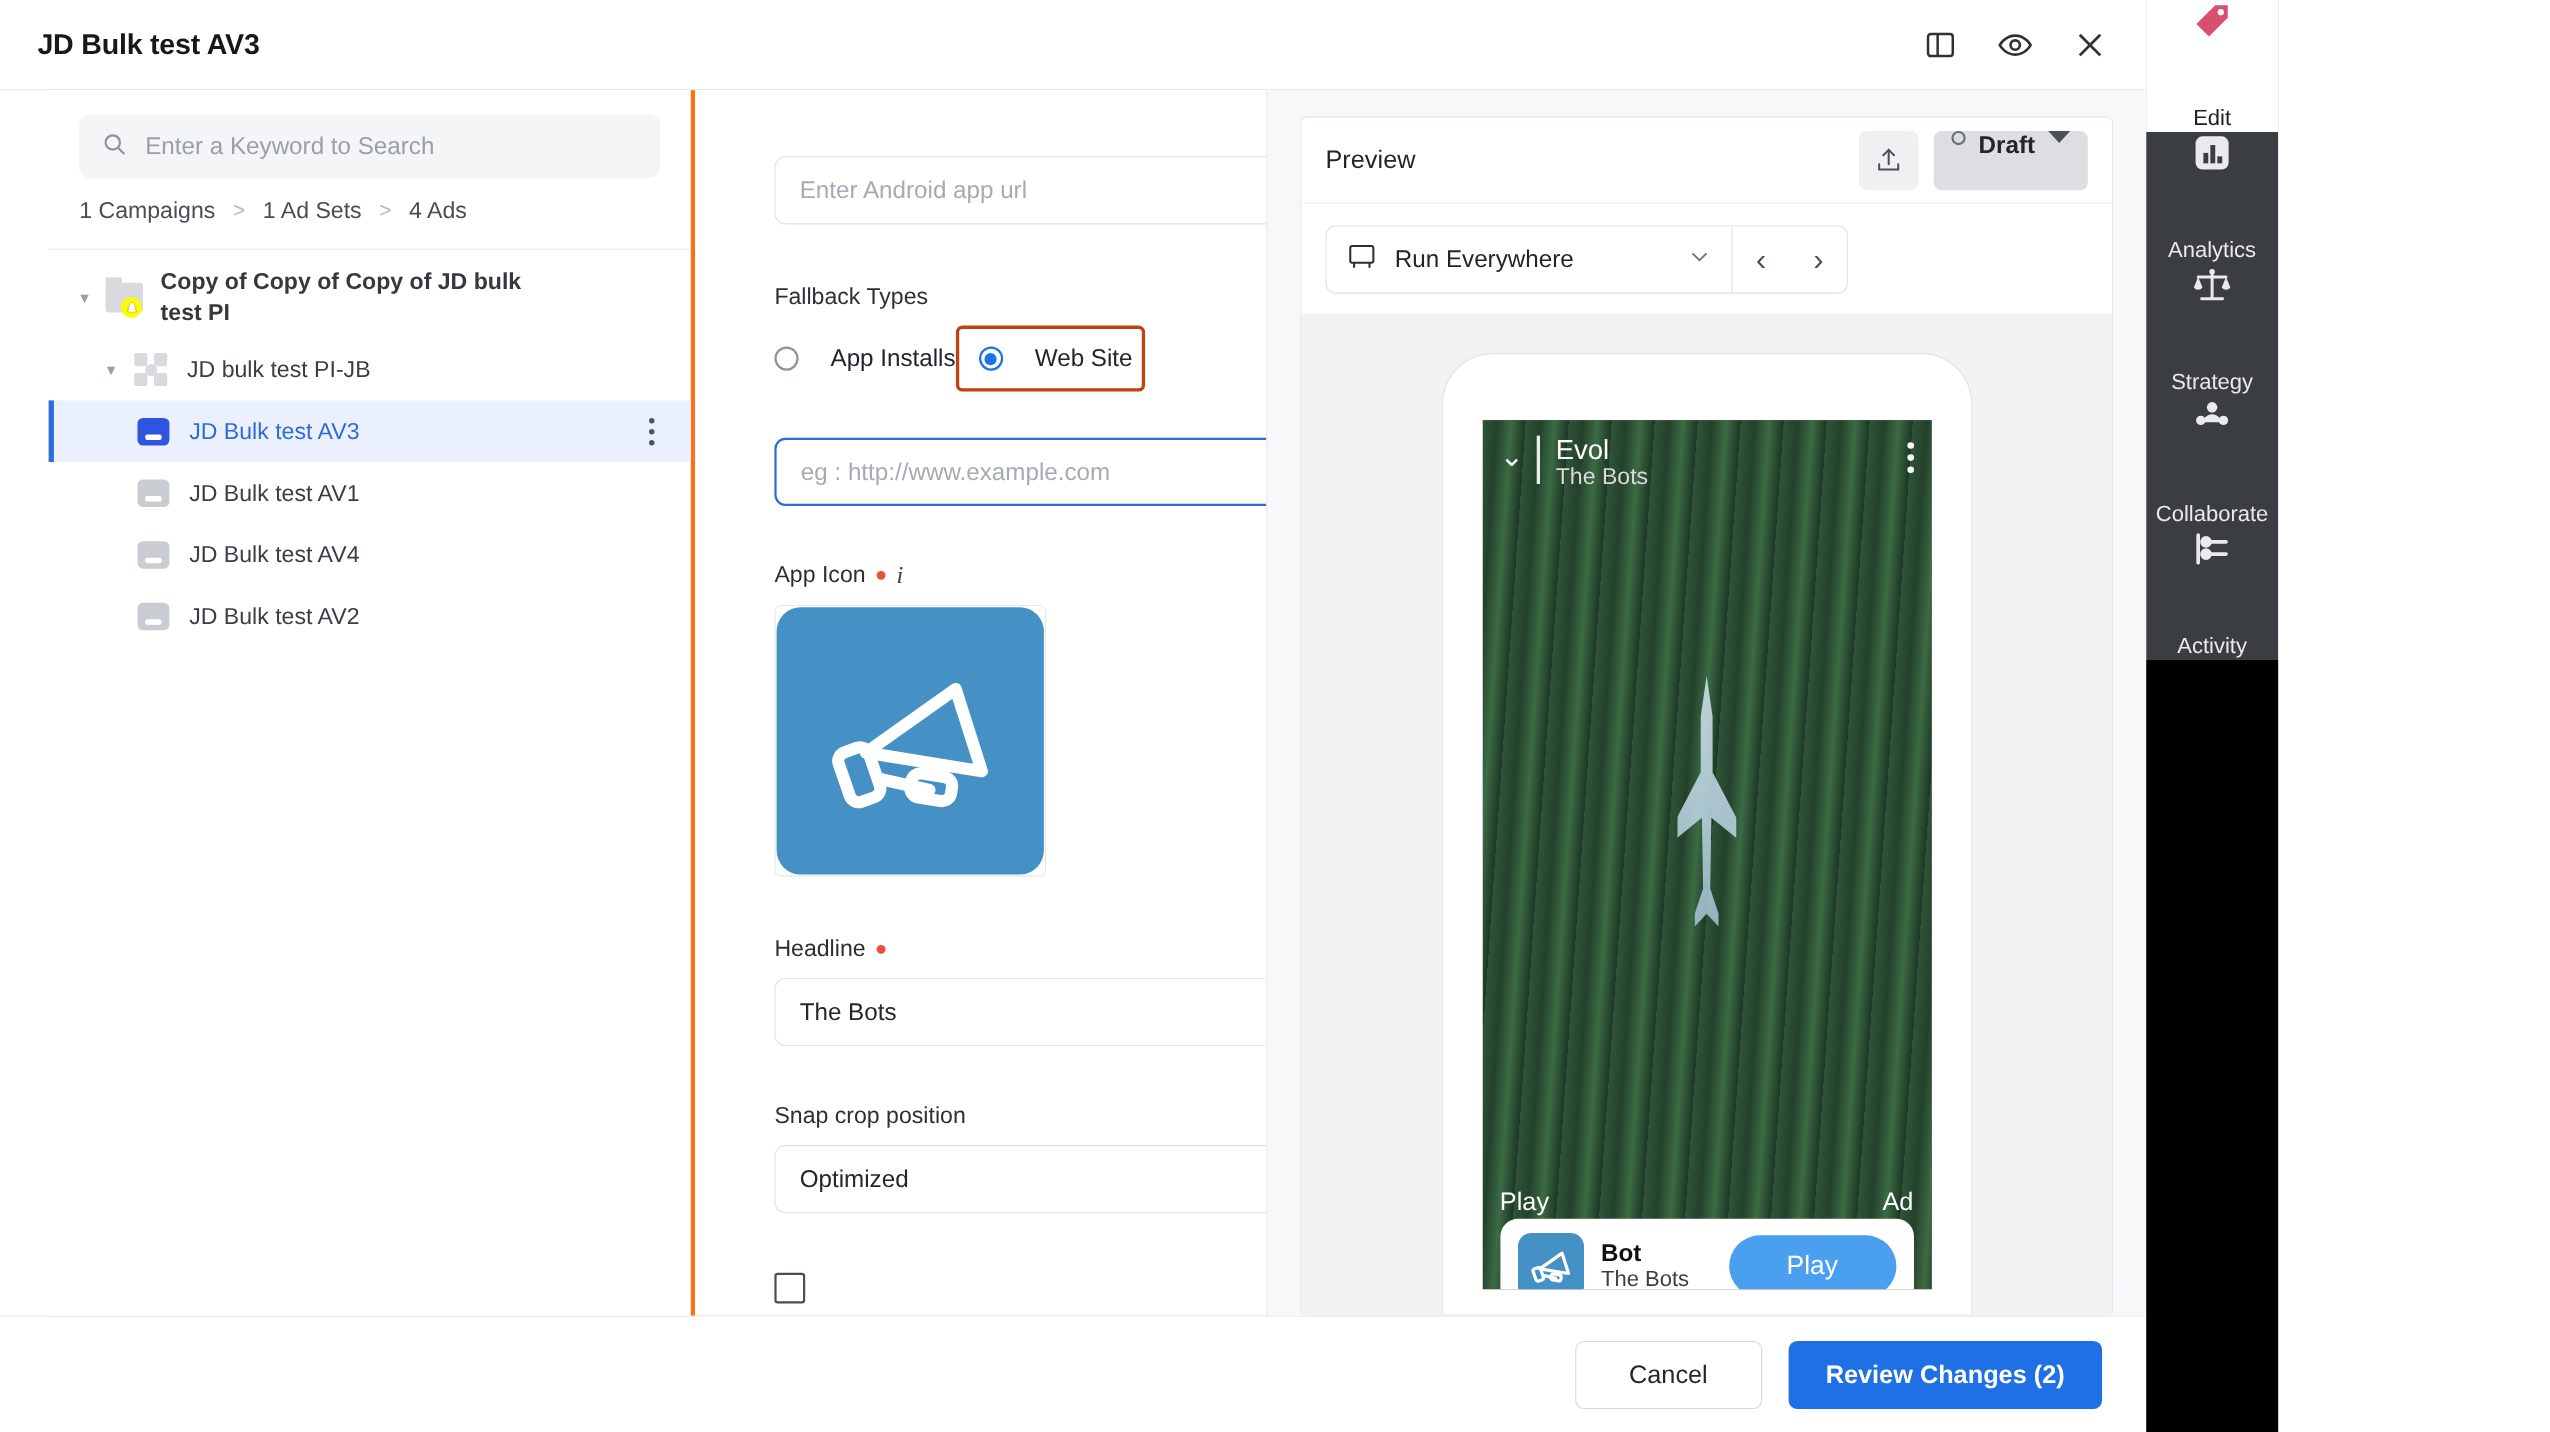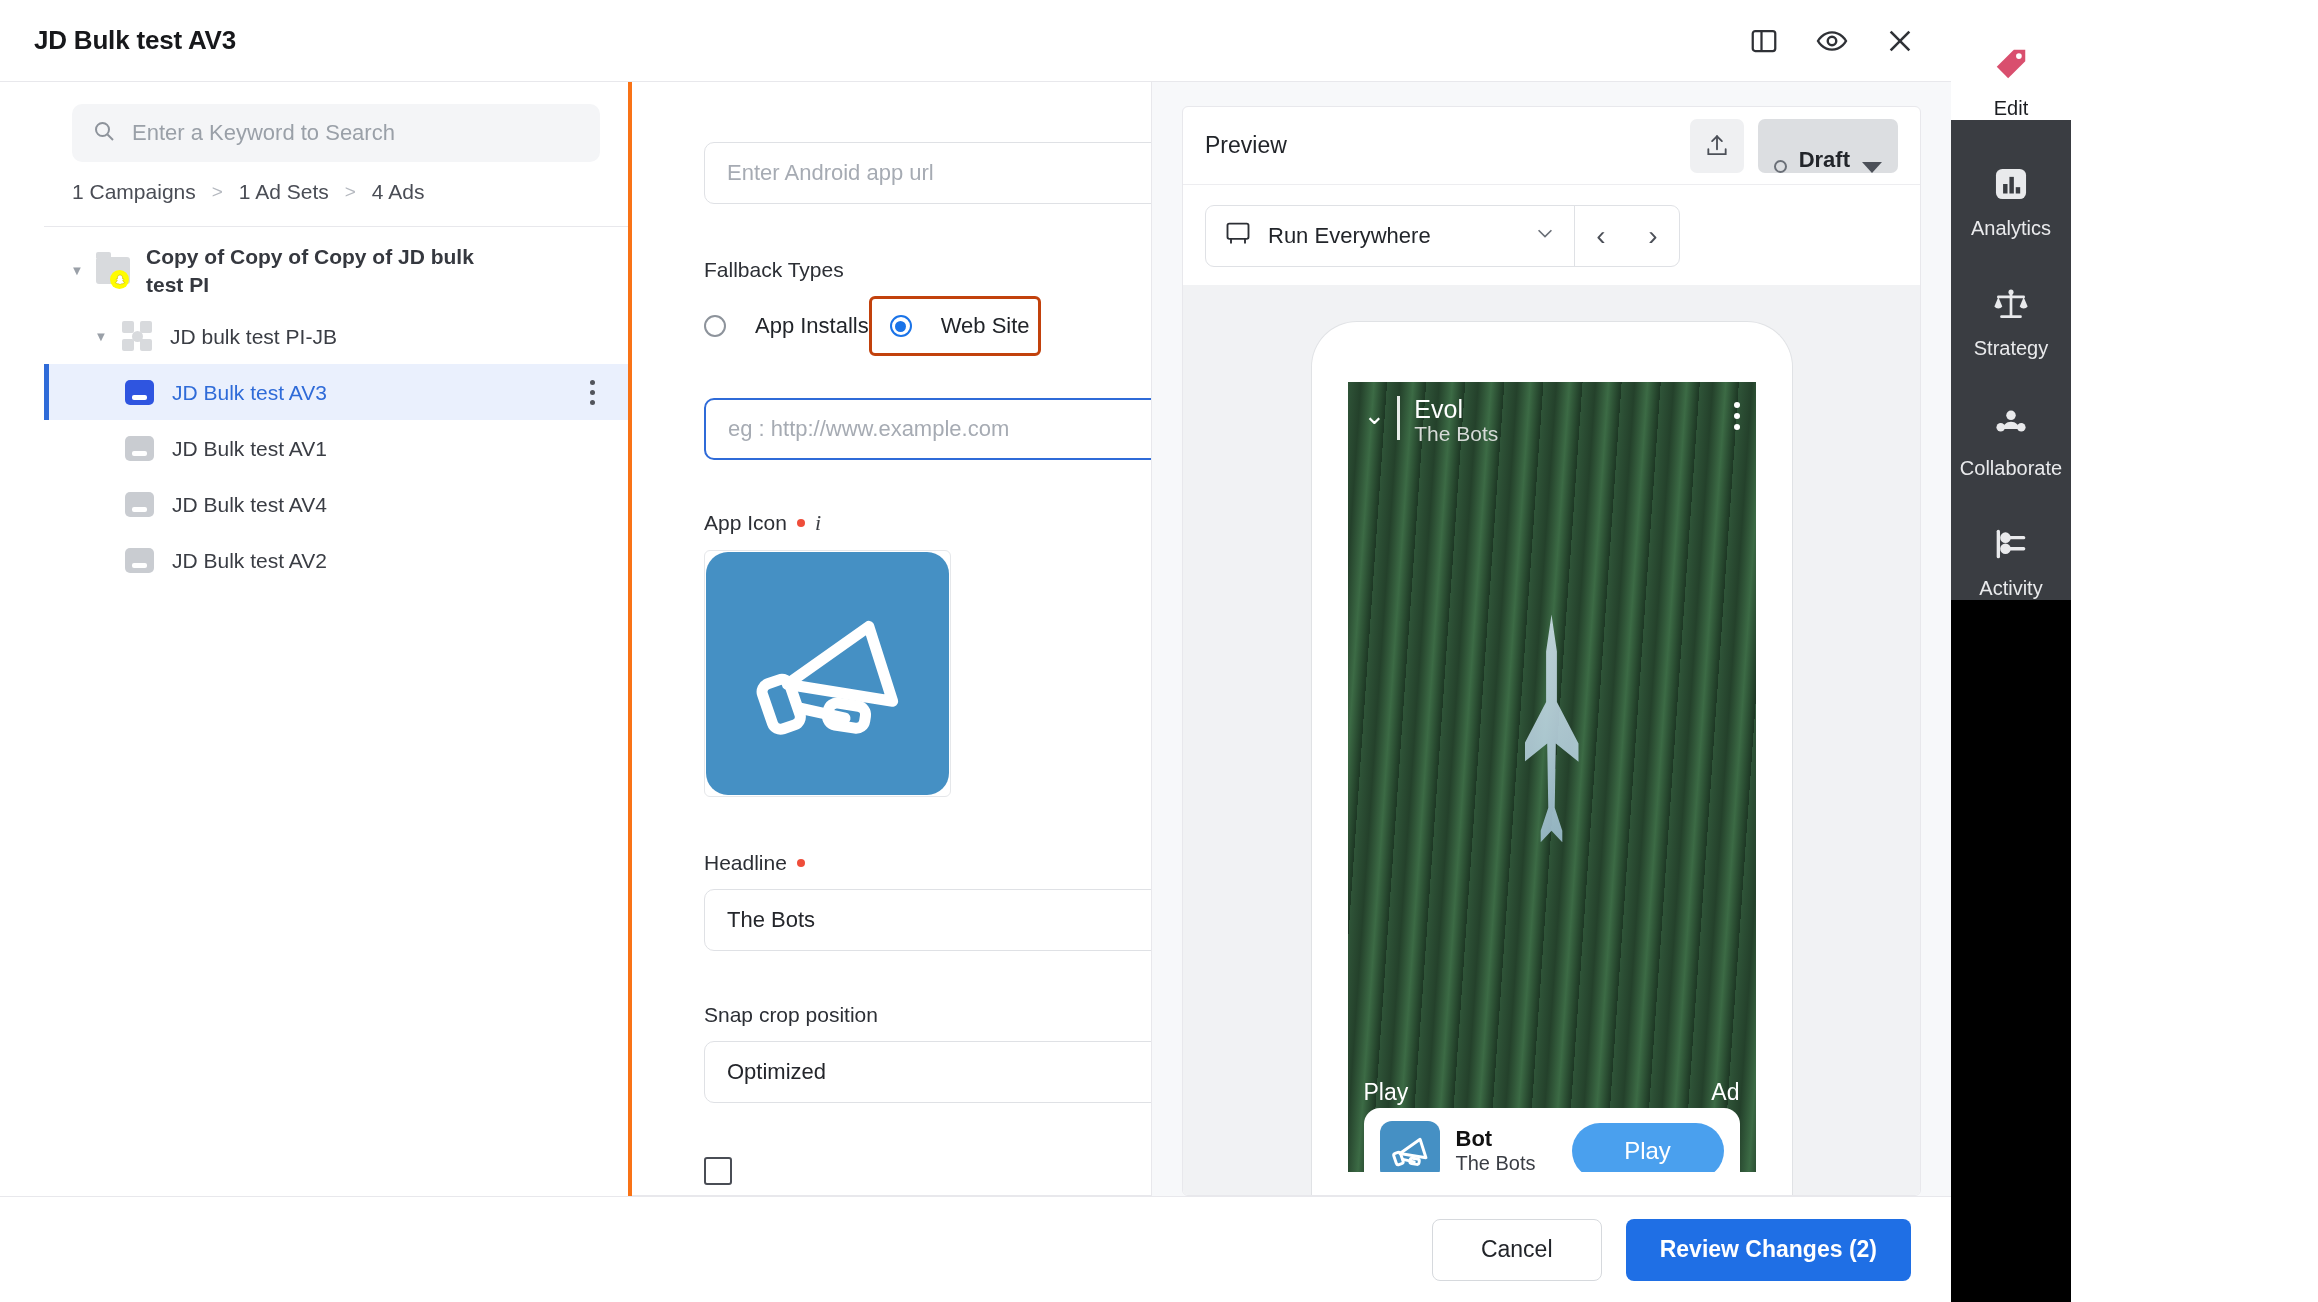--- a/index.html
+++ b/index.html
@@ -123,21 +123,21 @@
   .mid-bottom-border { position:absolute; left:0; right:0; bottom:0; height:1px; background:#e8e8ec; }
 
   
   .preview-panel { width: 800px; flex:0 0 800px; background:#f7f8fa; border-left:1px solid #e8e8ec; padding: 24px 30px 0 30px; }
   .pv-card { background:#fff; border:1px solid #e8e8ec; border-radius:6px; height: 1090px; display:flex; flex-direction:column; overflow:hidden;}
   .pv-head { height:78px; flex:0 0 78px; display:flex; align-items:center; padding: 0 22px; border-bottom:1px solid #ededf0; gap:14px;}
   .pv-title { font-size:23px; color:#22252a; }
   .pv-head-right { margin-left:auto; display:flex; align-items:center; gap:14px; }
   .pv-upload-btn { width:54px; height:54px; border-radius:7px; background:#eff0f2; display:flex; align-items:center; justify-content:center; cursor:pointer;}
   .pv-draft-btn {
-    height:54px; background:#dcdee1; border-radius:7px; display:flex; align-items:flex-end; gap:12px;
+    height:54px; background:#dcdee1; border-radius:7px; display:flex; align-items:flex-start; gap:12px;
     padding: 0 16px 0 16px; font-size:22px; font-weight:bold; color:#22252a; cursor:pointer;
   }
   .draft-circle { width:13px; height:13px; border-radius:50%; border:2px solid #6b7078; }
   .tri-down { width:0;height:0;border-left:10px solid transparent;border-right:10px solid transparent;border-top:11px solid #4c5058;}
 
   .pv-controls { padding: 20px 22px 18px 22px; display:flex; }
   .pv-select-grp { display:flex; align-items:stretch; border:1px solid #dfe1e5; border-radius:9px; overflow:hidden; height:62px; background:#fff; }
   .pv-select { display:flex; align-items:center; gap:16px; padding: 0 18px; width: 368px; font-size:22px; color:#22252a; cursor:pointer;}
   .pv-select .chev { margin-left:auto; color:#6b7078; }
   .pv-nav { display:flex; align-items:center; border-left:1px solid #dfe1e5; }
@@ -192,21 +192,21 @@
     width: 170px; height:62px; border:1px solid #d6d9dd; border-radius:8px; background:#fff;
     font-size:23px; color:#22252a; display:flex; align-items:center; justify-content:center; cursor:pointer;
   }
   .btn-primary {
     height:62px; padding: 0 34px; border-radius:8px; background:#1f6fe5; color:#fff;
     font-size:23px; font-weight:bold; display:flex; align-items:center; justify-content:center; cursor:pointer;
   }
 
   
   .rail { width:120px; flex:0 0 120px; background:#3a3d42; display:flex; flex-direction:column; }
-  .rail-item { height:120px; display:flex; flex-direction:column; align-items:center; justify-content:flex-end; gap:10px; cursor:pointer; color:#e9eaec; }
+  .rail-item { height:120px; display:flex; flex-direction:column; align-items:center; justify-content:space-between; gap:10px; cursor:pointer; color:#e9eaec; }
   .rail-item .lbl { font-size:20px; }
   .rail-item.active { background:#fff; color:#1b1d21; }
   .rail-spacer { flex:1; background:#000; }
 </style>
 </head>
 <body>
 
 <div class="app">
 
   <div class="main-area">

